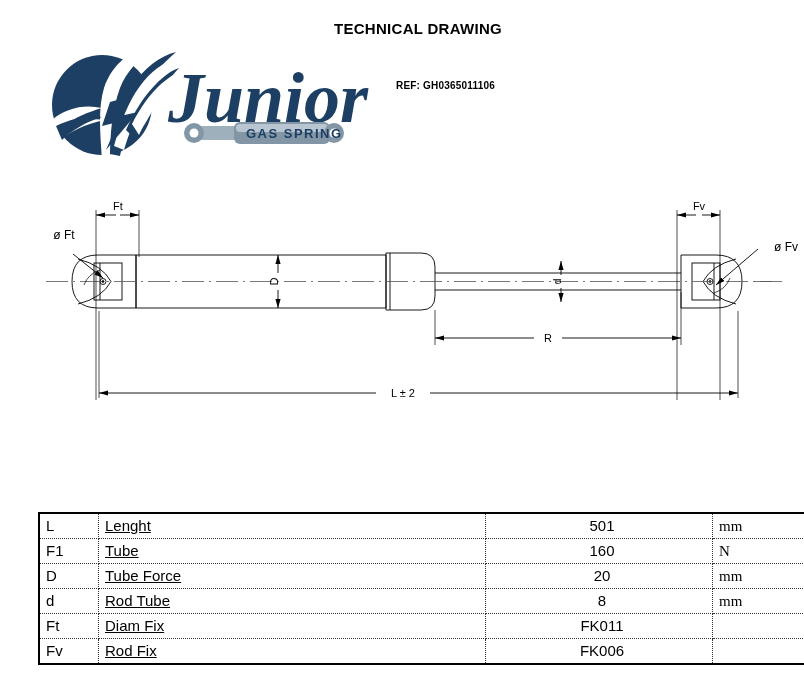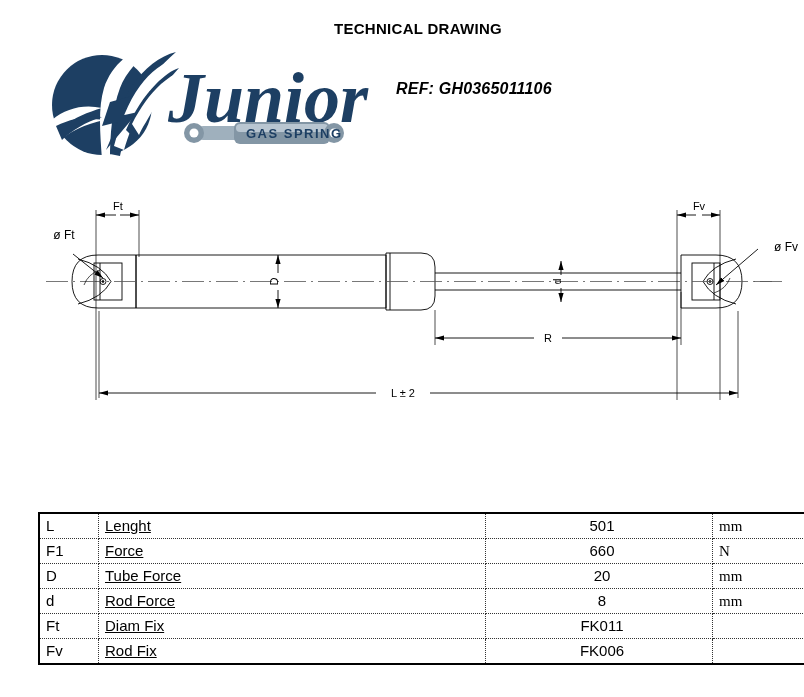--- a/index.html
+++ b/index.html
@@ -30,25 +30,24 @@
     left: 0; top: 20px;
     width: 804px;
     text-align: center;
     font-size: 15px;
     font-weight: bold;
     letter-spacing: 0.3px;
   }
   .hdr-ref {
     position: absolute;
     left: 380px; top: 80px;
-    font-size: 16px;
+    font-size: 10px;
     font-weight: bold;
     letter-spacing: 0.2px;
     white-space: nowrap;
-    font-style: italic;
   }
 
   
   .logo-wrap {
     position: absolute;
     left: 24px; top: 42px;
     width: 330px; height: 122px;
   }
   .logo-emblem {
     position: absolute;
@@ -256,33 +255,33 @@
   <table class="spec-table">
     <tbody>
       <tr>
         <td class="col-sym">L</td>
         <td class="col-name">Lenght</td>
         <td class="col-val">501</td>
         <td class="col-unit">mm</td>
       </tr>
       <tr>
         <td class="col-sym">F1</td>
-        <td class="col-name">Force</td>
-        <td class="col-val">660</td>
+        <td class="col-name">Tube</td>
+        <td class="col-val">160</td>
         <td class="col-unit">N</td>
       </tr>
       <tr>
         <td class="col-sym">D</td>
         <td class="col-name">Tube Force</td>
         <td class="col-val">20</td>
         <td class="col-unit">mm</td>
       </tr>
       <tr>
         <td class="col-sym">d</td>
-        <td class="col-name">Rod Force</td>
+        <td class="col-name">Rod Tube</td>
         <td class="col-val">8</td>
         <td class="col-unit">mm</td>
       </tr>
       <tr>
         <td class="col-sym">Ft</td>
         <td class="col-name">Diam Fix</td>
         <td class="col-val">FK011</td>
         <td class="col-unit"></td>
       </tr>
       <tr>

